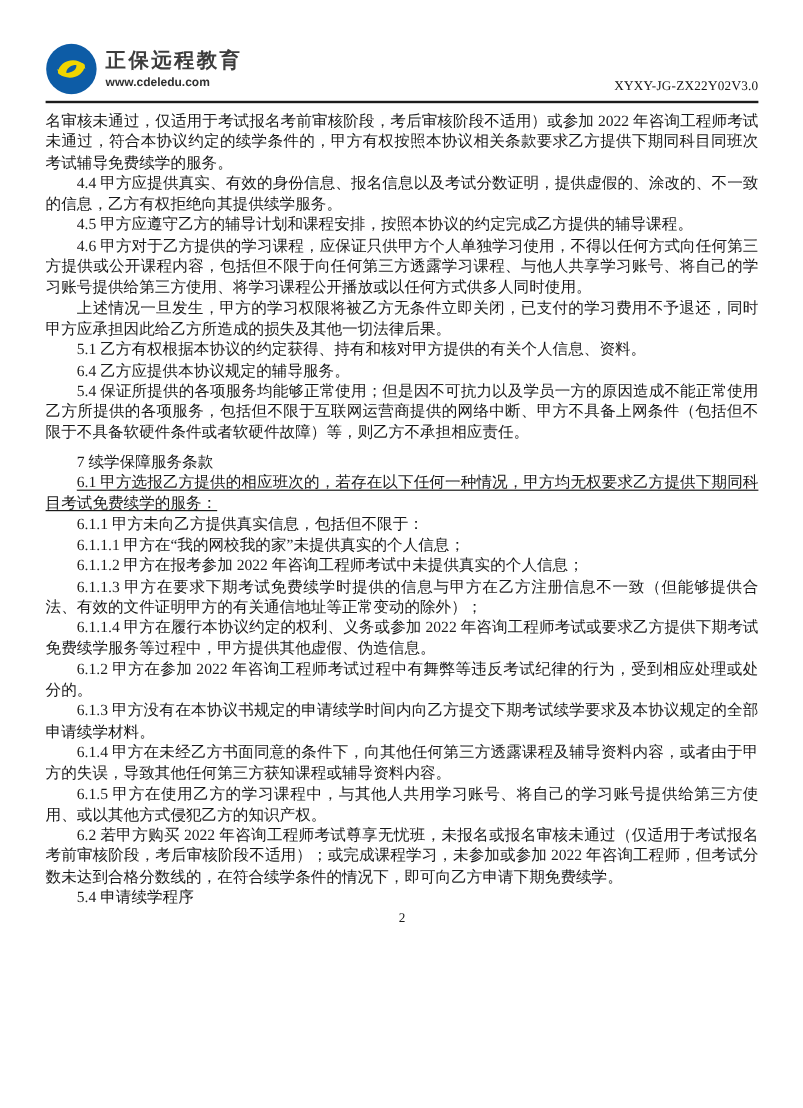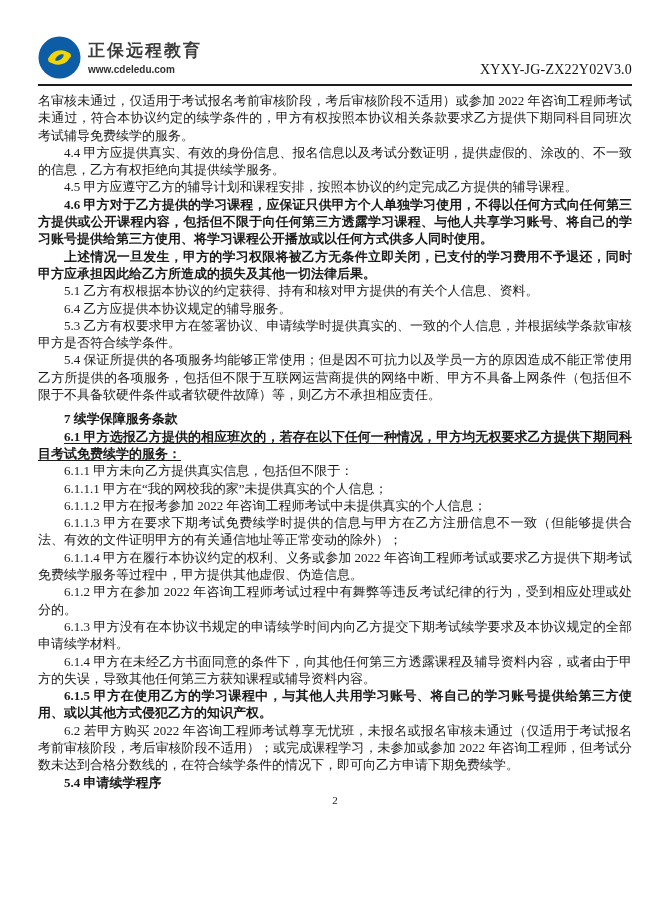--- a/index.html
+++ b/index.html
@@ -25,36 +25,36 @@
   .logo-text{margin-left:7px;}
   .logo-title{
     font-family:"Liberation Sans","DejaVu Sans",sans-serif;
     font-weight:bold;font-size:17px;color:#3d3d3d;letter-spacing:2px;line-height:19px;
   }
   .logo-url{
     font-family:"Liberation Sans","DejaVu Sans",sans-serif;
     font-weight:bold;font-size:10px;color:#303030;margin-top:4px;
   }
   .doc-code{
-    font-size:14px;color:#111;padding-bottom:1px;letter-spacing:0.2px;
+    font-size:11px;color:#111;padding-bottom:1px;letter-spacing:0.2px;
   }
   .header-rule{
     border:none;border-top:2px solid #1c1c1c;margin:5px 0 0 0;
   }
   .doc-body{
     margin-top:6px;
     font-size:13px;
     line-height:17.3px;
     text-align:justify;
     text-justify:inter-ideograph;
   }
   p.para{margin:0;text-indent:2em;}
   p.para.no-indent{text-indent:0;}
   p.para.space-before{margin-top:7px;}
-  .bold{font-weight:bold;}
+  .bold{font-weight:normal;}
   .underline{text-decoration:underline;text-underline-offset:2px;}
   .footer{
     text-align:center;
     font-size:11px;
     margin-top:3px;
     color:#1a1a1a;
   }
 </style>
 </head>
 <body>
@@ -79,21 +79,20 @@
   <hr class="header-rule">
 
   <main class="doc-body" id="doc-body">
       <p class="para no-indent"><span>名审核未通过，仅适用于考试报名考前审核阶段，考后审核阶段不适用）或参加 2022 年咨询工程师考试未通过，符合本协议约定的续学条件的，甲方有权按照本协议相关条款要求乙方提供下期同科目同班次考试辅导免费续学的服务。</span></p>
       <p class="para"><span>4.4 甲方应提供真实、有效的身份信息、报名信息以及考试分数证明，提供虚假的、涂改的、不一致的信息，乙方有权拒绝向其提供续学服务。</span></p>
       <p class="para"><span>4.5 甲方应遵守乙方的辅导计划和课程安排，按照本协议的约定完成乙方提供的辅导课程。</span></p>
       <p class="para"><span class="bold">4.6 甲方对于乙方提供的学习课程，应保证只供甲方个人单独学习使用，不得以任何方式向任何第三方提供或公开课程内容，包括但不限于向任何第三方透露学习课程、与他人共享学习账号、将自己的学习账号提供给第三方使用、将学习课程公开播放或以任何方式供多人同时使用。</span></p>
       <p class="para"><span class="bold">上述情况一旦发生，甲方的学习权限将被乙方无条件立即关闭，已支付的学习费用不予退还，同时甲方应承担因此给乙方所造成的损失及其他一切法律后果。</span></p>
       <p class="para"><span>5.1 乙方有权根据本协议的约定获得、持有和核对甲方提供的有关个人信息、资料。</span></p>
       <p class="para"><span>6.4 乙方应提供本协议规定的辅导服务。</span></p>
-      <p class="para"><span>5.3 乙方有权要求甲方在签署协议、申请续学时提供真实的、一致的个人信息，并根据续学条款审核甲方是否符合续学条件。</span></p>
       <p class="para"><span>5.4 保证所提供的各项服务均能够正常使用；但是因不可抗力以及学员一方的原因造成不能正常使用乙方所提供的各项服务，包括但不限于互联网运营商提供的网络中断、甲方不具备上网条件（包括但不限于不具备软硬件条件或者软硬件故障）等，则乙方不承担相应责任。</span></p>
       <p class="para space-before"><span class="bold">7 续学保障服务条款</span></p>
       <p class="para"><span class="bold underline">6.1 甲方选报乙方提供的相应班次的，若存在以下任何一种情况，甲方均无权要求乙方提供下期同科目考试免费续学的服务：</span></p>
       <p class="para"><span>6.1.1 甲方未向乙方提供真实信息，包括但不限于：</span></p>
       <p class="para"><span>6.1.1.1 甲方在“我的网校我的家”未提供真实的个人信息；</span></p>
       <p class="para"><span>6.1.1.2 甲方在报考参加 2022 年咨询工程师考试中未提供真实的个人信息；</span></p>
       <p class="para"><span>6.1.1.3 甲方在要求下期考试免费续学时提供的信息与甲方在乙方注册信息不一致（但能够提供合法、有效的文件证明甲方的有关通信地址等正常变动的除外）；</span></p>
       <p class="para"><span>6.1.1.4 甲方在履行本协议约定的权利、义务或参加 2022 年咨询工程师考试或要求乙方提供下期考试免费续学服务等过程中，甲方提供其他虚假、伪造信息。</span></p>
       <p class="para"><span>6.1.2 甲方在参加 2022 年咨询工程师考试过程中有舞弊等违反考试纪律的行为，受到相应处理或处分的。</span></p>
       <p class="para"><span>6.1.3 甲方没有在本协议书规定的申请续学时间内向乙方提交下期考试续学要求及本协议规定的全部申请续学材料。</span></p>

